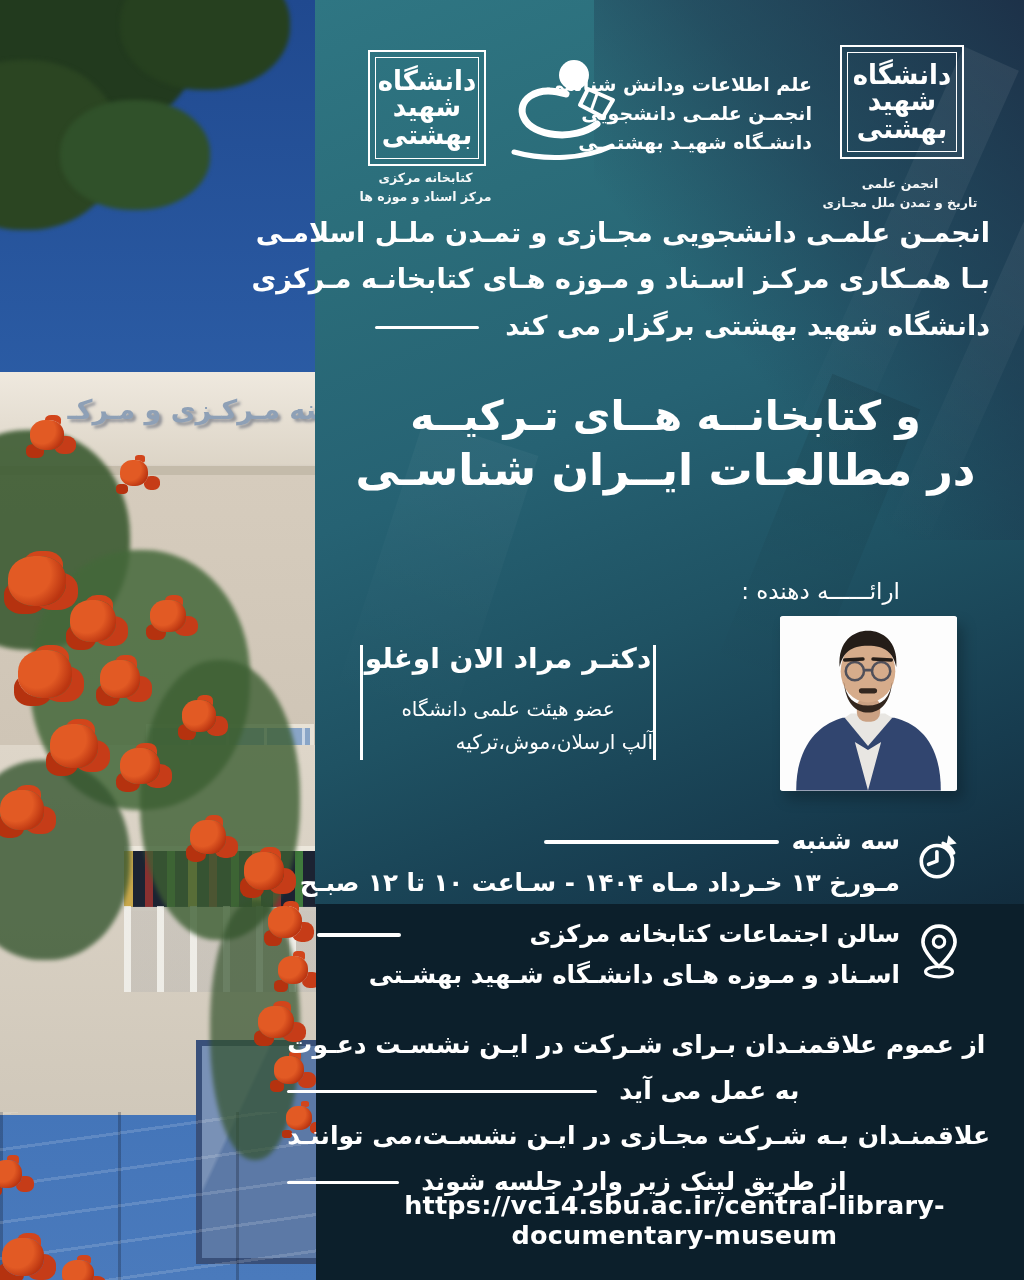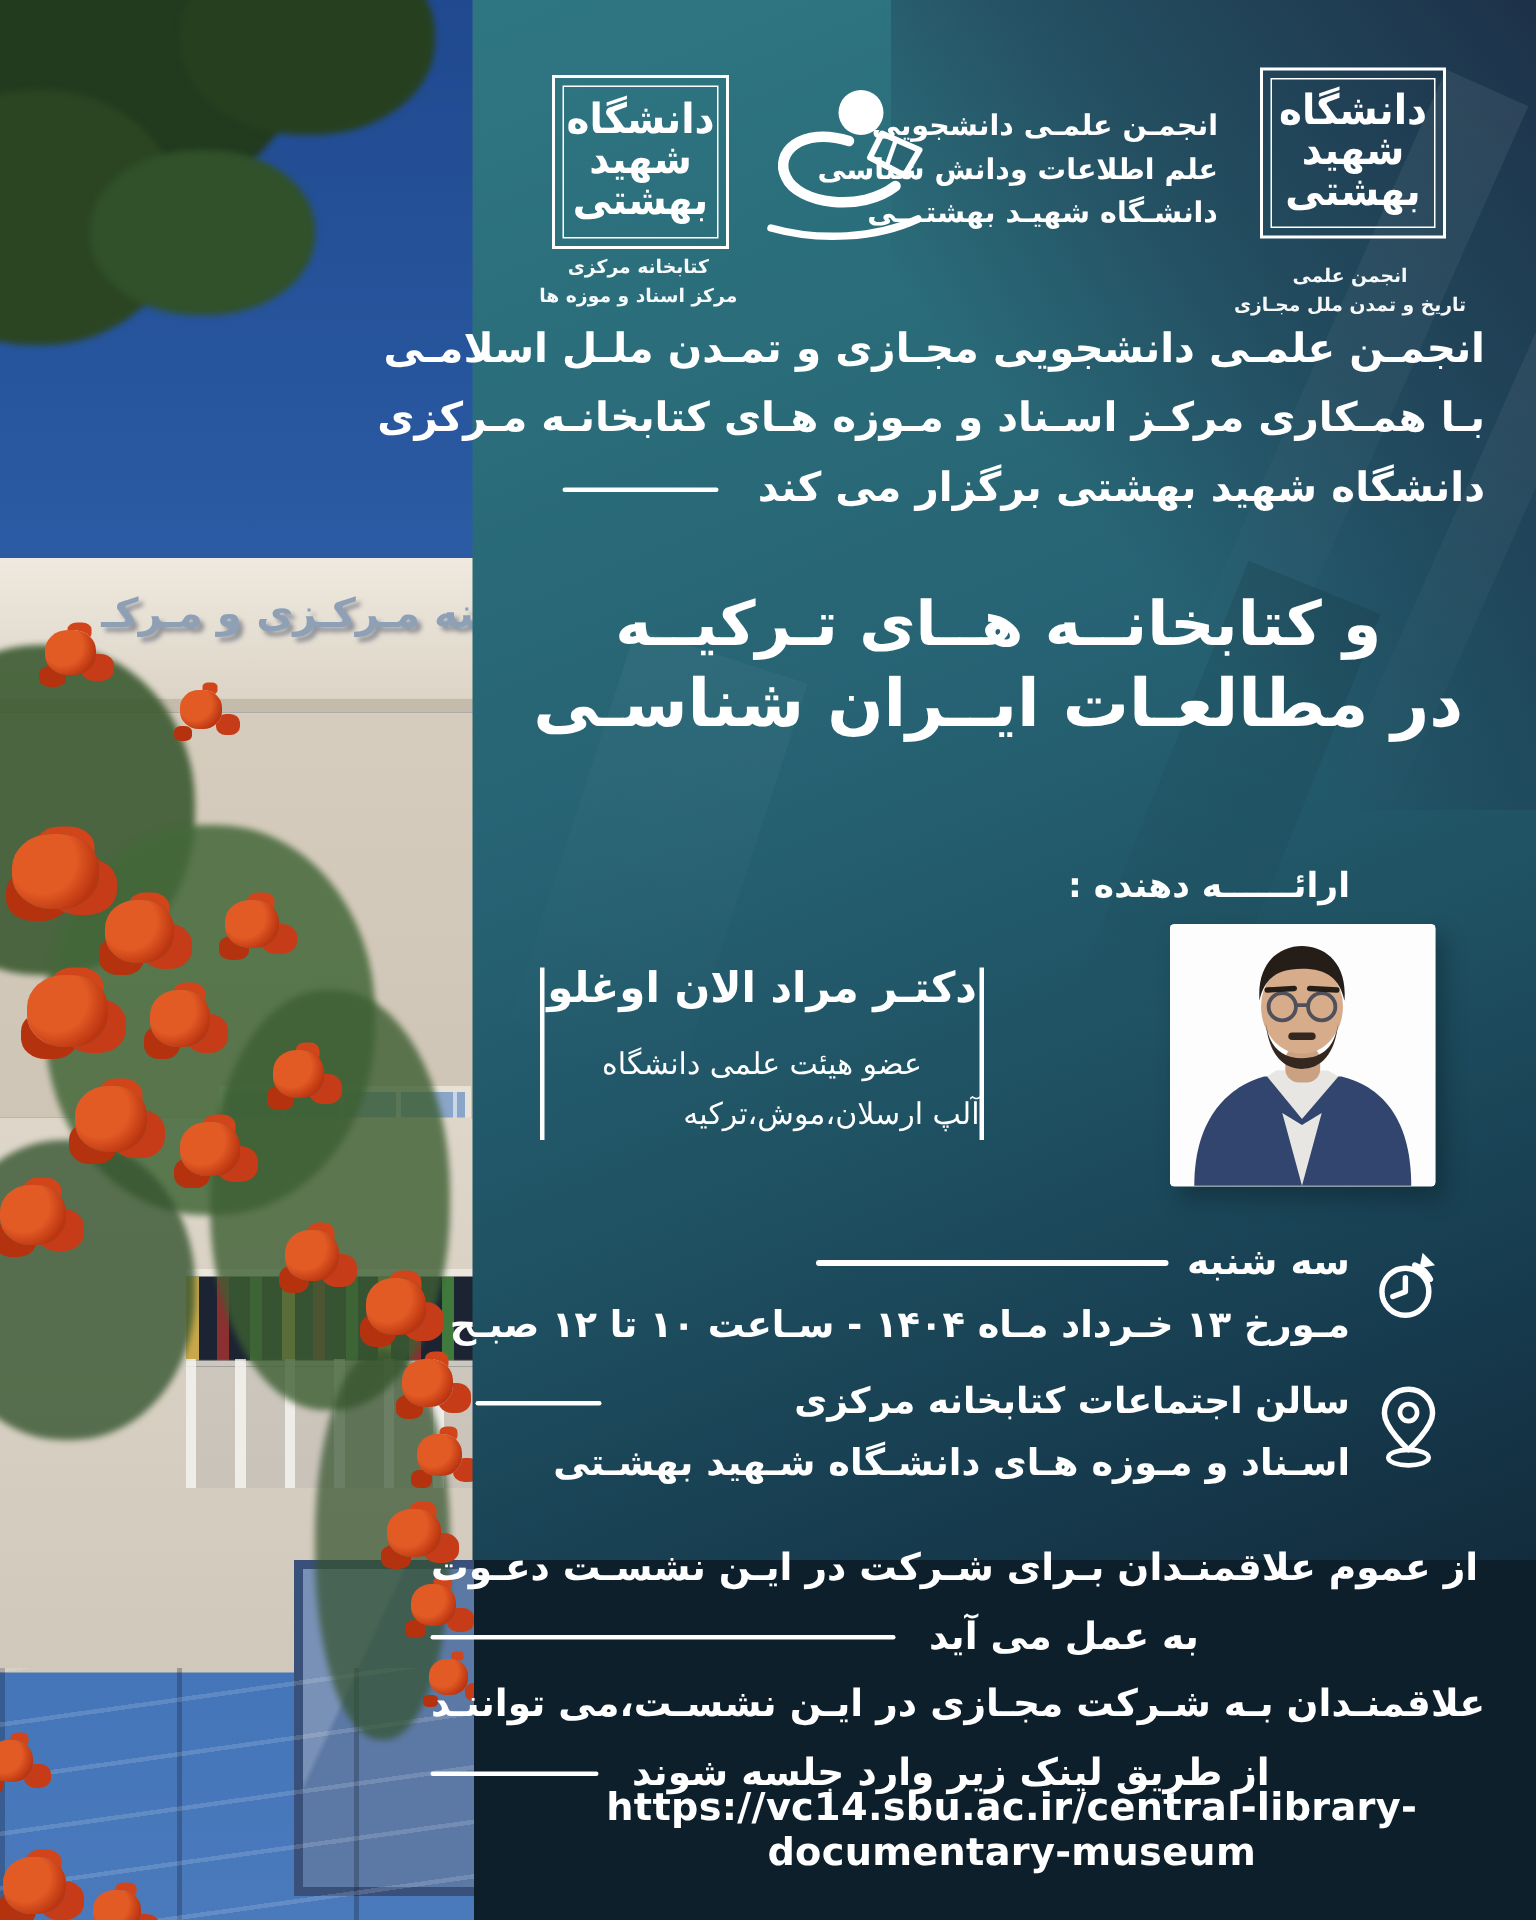--- a/index.html
+++ b/index.html
@@ -34,21 +34,21 @@
                background-image:linear-gradient(115deg,rgba(255,255,255,.18) 0 30%,transparent 32%);}
   .stairs{position:absolute;left:0;top:1112px;width:316px;height:168px;
           background:linear-gradient(180deg,#6f7b93 0%,#5a657f 60%,#4c5670 100%);
           background-image:repeating-linear-gradient(172deg,rgba(255,255,255,.14) 0 3px,transparent 3px 36px),
                            repeating-linear-gradient(90deg,rgba(18,24,40,.28) 0 3px,transparent 3px 118px);}
   .fl{position:absolute;border-radius:45%;
       background:radial-gradient(circle at 35% 35%,#e25a24 0 45%,#bb3511 75%);
       box-shadow:18px 10px 0 -6px #c63c18,-12px 16px 0 -8px #b5320f,6px -14px 0 -9px #d2451b;}
 
   
-  .panel{position:absolute;left:315px;top:0;width:709px;height:1040px;direction:rtl;
+  .panel{position:absolute;left:315px;top:0;width:709px;height:904px;direction:rtl;
          background:linear-gradient(158deg,#2f7683 0%,#2b6d7a 22%,#266273 45%,#1f5263 65%,#173c4f 85%,#122c3d 100%);}
   .navy-corner{position:absolute;right:0;top:0;width:430px;height:540px;
                background:linear-gradient(230deg,rgba(28,46,70,.95) 0%,rgba(28,46,70,.5) 38%,rgba(28,46,70,0) 66%);}
   .streak{position:absolute;background:linear-gradient(rgba(255,255,255,.07),rgba(255,255,255,0));}
   .shade{position:absolute;background:linear-gradient(rgba(0,0,0,.10),rgba(0,0,0,0));}
 
   
   .emblem{position:absolute;border:2.5px solid #fff;}
   .em-inner{position:absolute;inset:5px;border:1.5px solid #fff;display:flex;align-items:center;justify-content:center;}
   .em-txt{text-align:center;font-weight:bold;font-size:26px;line-height:.98;letter-spacing:-1px;transform:scaleY(1.06);}
@@ -63,21 +63,21 @@
   .d-intro{width:104px;margin-inline-start:26px;}
   .d-day{width:235px;margin-inline-start:12px;}
   .d-venue{width:84px;margin-inline-start:128px;}
   .d-inv1{width:310px;margin-inline-start:22px;}
   .d-inv2{width:112px;margin-inline-start:22px;}
 
   .title{position:absolute;left:16px;right:24px;top:390px;text-align:center;font-weight:bold;
          font-size:41px;line-height:1.27;letter-spacing:-.5px;}
   .title .t3{font-size:44px;}
 
-  .presenter-label{position:absolute;right:124px;top:578px;font-size:23px;font-weight:bold;}
+  .presenter-label{position:absolute;right:124px;top:578px;font-size:23px;font-weight:normal;}
   .portrait{position:absolute;left:465px;top:616px;width:177px;height:175px;background:#fff;border-radius:3px;
             box-shadow:6px 8px 14px rgba(0,0,0,.25);overflow:hidden;}
   .vbar{position:absolute;width:2.5px;background:#fff;top:645px;height:115px;}
   .p-name{position:absolute;left:48px;top:642px;width:290px;text-align:center;font-size:28px;font-weight:bold;white-space:nowrap;}
   .p-aff1{position:absolute;left:48px;top:697px;width:290px;text-align:center;font-size:20px;}
   .p-aff2{position:absolute;left:48px;top:730px;width:290px;text-align:right;font-size:20px;}
 
   .row-day{position:absolute;right:124px;top:826px;font-size:25px;font-weight:bold;white-space:nowrap;}
   .row-date{position:absolute;right:124px;top:868px;font-size:24.5px;font-weight:bold;white-space:nowrap;}
   .row-venue1{position:absolute;right:124px;top:920px;font-size:24px;font-weight:bold;white-space:nowrap;}
@@ -162,22 +162,22 @@
     </div>
 
     <svg class="icon" style="left:186px;top:52px;" width="122" height="120" viewBox="0 0 120 120">
       <circle cx="72" cy="23" r="15" fill="#fff"></circle>
       <path d="M86 37 L111 48 L101 65 L78 53 Z" fill="none" stroke="#fff" stroke-width="4" stroke-linejoin="round"></path>
       <path d="M95 42 L89 59" stroke="#fff" stroke-width="3"></path>
       <path d="M64 42 C32 32 14 50 22 66 C30 84 72 90 95 72" fill="none" stroke="#fff" stroke-width="7" stroke-linecap="round"></path>
       <path d="M12 100 C44 109 82 107 110 94" fill="none" stroke="#fff" stroke-width="5" stroke-linecap="round"></path>
     </svg>
     <div class="assoc-text" style="right:212px;top:70px;width:205px;">
+      <div>علم اطلاعات ودانش شناسی</div>
       <div>انجمـن علمـی دانشجویی</div>
-      <div>علم اطلاعات ودانش شناسی</div>
       <div>دانشـگاه شهیـد بهشتـــی</div>
     </div>
 
     <div class="emblem" style="left:525px;top:45px;width:120px;height:110px;">
       <div class="em-inner">
         <div class="em-txt">
           <span>دانشگاه</span>
           <span>شهید</span>
           <span>بهشتی</span>
         </div>

